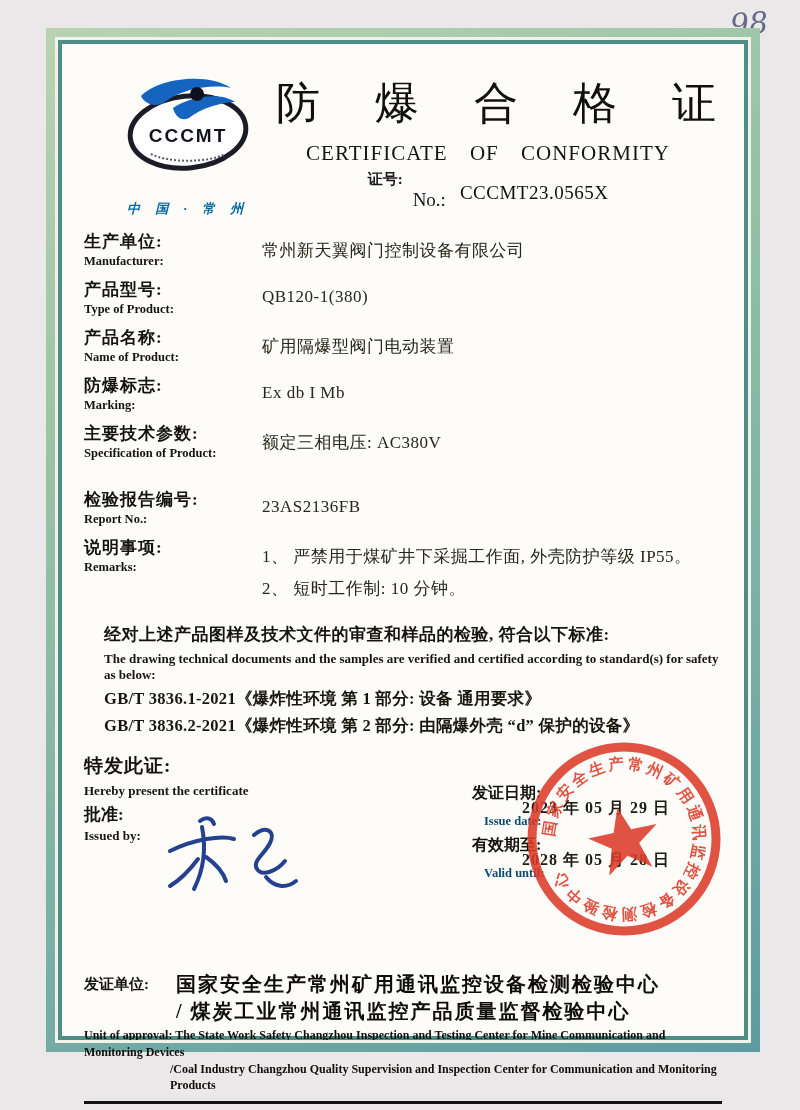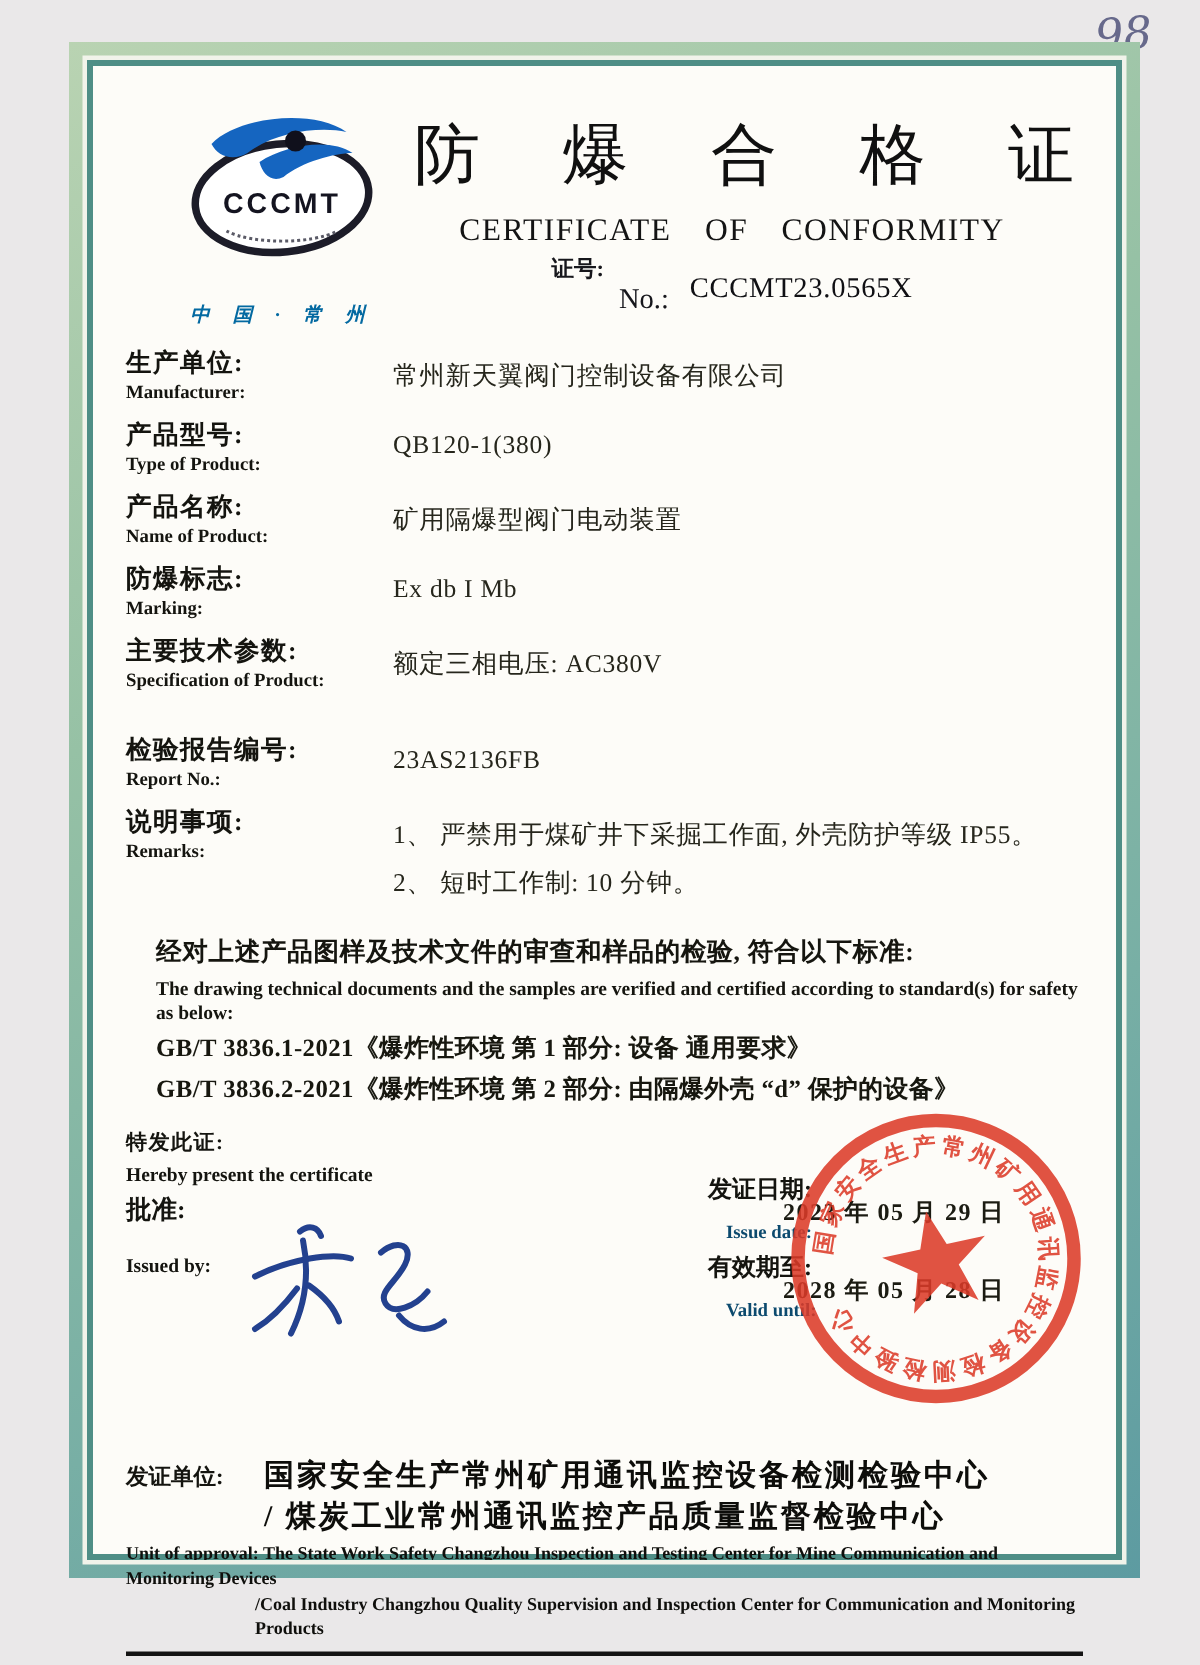--- a/index.html
+++ b/index.html
@@ -33,24 +33,24 @@
   .fvalue { font-size:17px; color:#26261c; padding-top:9px; letter-spacing:0.5px; }
   .gap18 { height:18px; }
   .remarks-lines div { margin-bottom:9px; }
   
   .standards { margin-top:14px;margin-left:20px; }
   .std-zh { font-size:17px; font-weight:600; color:#15150f; letter-spacing:0.5px; }
   .std-en { font-size:13px; font-weight:bold; color:#15150f; margin-top:5px; }
   .std-item { font-size:16.5px; font-weight:600; color:#17170f; margin-top:5px; letter-spacing:0.3px; }
   
   .issue { position:relative; height:192px; margin-top:16px; }
-  .present-zh { font-size:14px; font-weight:bold; color:#14140f; letter-spacing:1px; }
+  .present-zh { font-size:19px; font-weight:bold; color:#14140f; letter-spacing:1px; }
   .present-en { font-size:13px; font-weight:bold; color:#14140f; margin-top:4px; }
   .approve-zh { font-size:17px; font-weight:bold; color:#14140f; margin-top:4px; }
-  .approve-en { font-size:13px; font-weight:bold; color:#14140f; margin-top:18px; }
+  .approve-en { font-size:13px; font-weight:bold; color:#14140f; margin-top:2px; }
   .sig { position:absolute; left:70px; top:58px; }
   .dates { position:absolute; left:388px; top:30px; width:300px; }
   .drow { position:relative; height:52px; }
   .drow .zh { font-size:16px; font-weight:bold; color:#14140f; }
   .drow .en { font-size:12.5px; font-weight:bold; color:#0c4a6e; padding-left:12px; margin-top:10px; }
   .drow .dval { position:absolute; left:50px; top:15px; width:240px; font-size:16px; font-weight:600;
                 color:#1b1b12; white-space:nowrap; letter-spacing:1px; }
   .stamp { position:absolute; left:440px; top:-14px; width:200px; height:200px; opacity:0.87; }
   
   .approval { margin-top:26px; display:grid; grid-template-columns:92px 1fr; }

